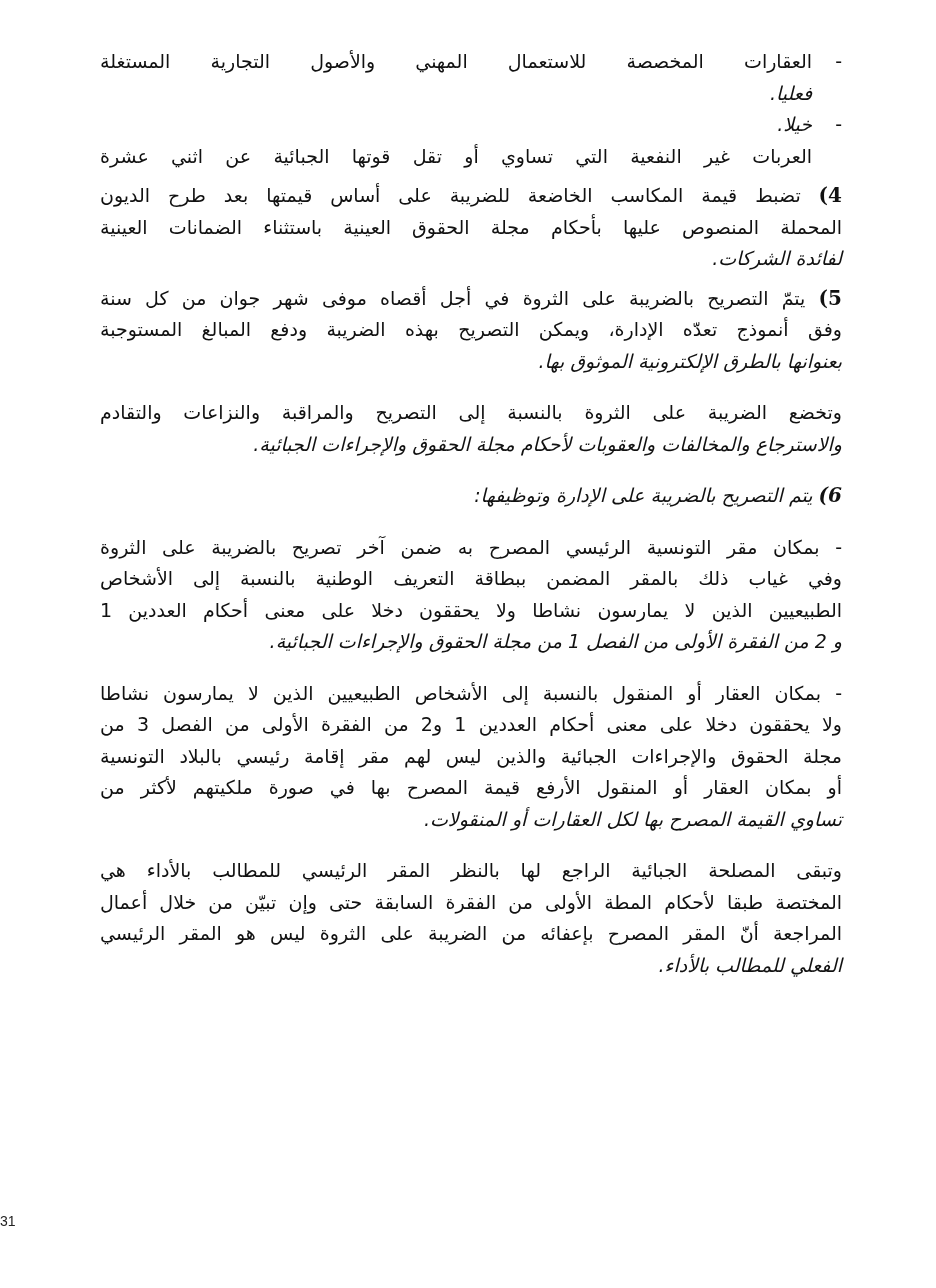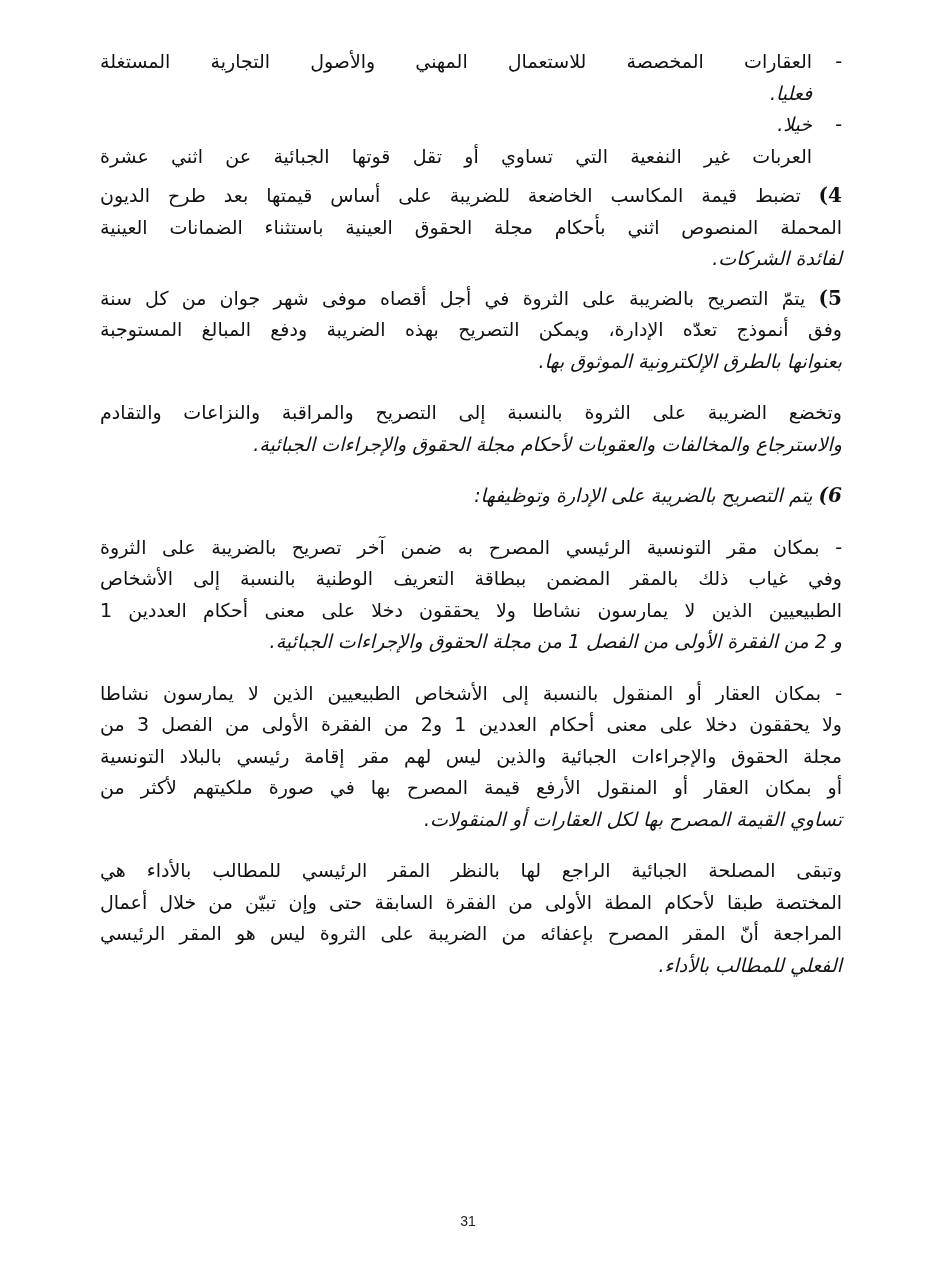--- a/index.html
+++ b/index.html
@@ -36,21 +36,21 @@
   .gap-s { height: 8px; }
   .gap-m { height: 20px; }
   .num { font-weight: bold; font-family: "DejaVu Serif", serif; font-size: 20px; }
   .line { display: block; text-align-last: justify; }
   .line.last { text-align-last: right; font-style: italic; }
   .page-number {
     position: absolute;
     top: 1213px;
     left: 0;
     width: 936px;
-    text-align: center;
+    text-align: left;
     font-family: "Liberation Sans", sans-serif;
     font-size: 14px;
     color: #222;
   }
 </style>
 </head>
 <body>
 
 <div class="page">
 
@@ -66,21 +66,21 @@
     <div class="btext">
       <span class="line last">خيلا.</span>
       <span class="line">العربات غير النفعية التي تساوي أو تقل قوتها الجبائية عن اثني عشرة</span>
     </div>
   </div>
 
   <div class="gap-s"></div>
 
   <div class="para">
     <span class="line"><span class="num">4)</span> <span>تضبط قيمة المكاسب الخاضعة للضريبة على أساس قيمتها بعد طرح الديون</span></span>
-    <span class="line">المحملة المنصوص اثني بأحكام مجلة الحقوق العينية باستثناء الضمانات العينية</span>
+    <span class="line">المحملة المنصوص عليها بأحكام مجلة الحقوق العينية باستثناء الضمانات العينية</span>
     <span class="line last">لفائدة الشركات.</span>
   </div>
 
   <div class="gap-s"></div>
 
   <div class="para">
     <span class="line"><span class="num">5)</span> <span>يتمّ التصريح بالضريبة على الثروة في أجل أقصاه موفى شهر جوان من كل سنة</span></span>
     <span class="line">وفق أنموذج تعدّه الإدارة، ويمكن التصريح بهذه الضريبة ودفع المبالغ المستوجبة</span>
     <span class="line last">بعنوانها بالطرق الإلكترونية الموثوق بها.</span>
   </div>

